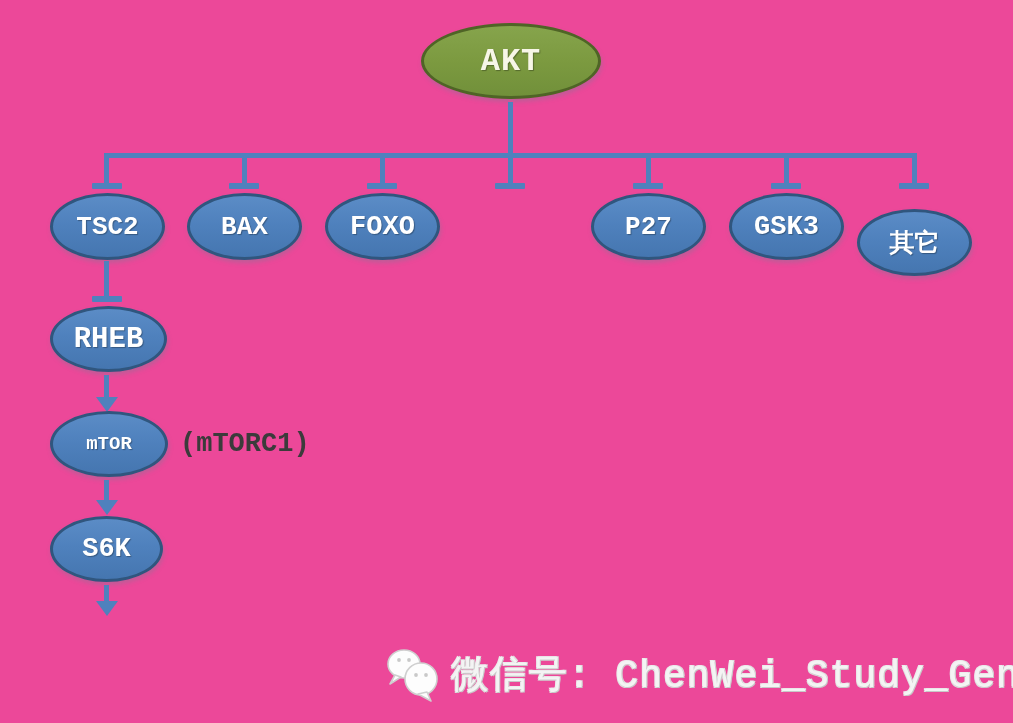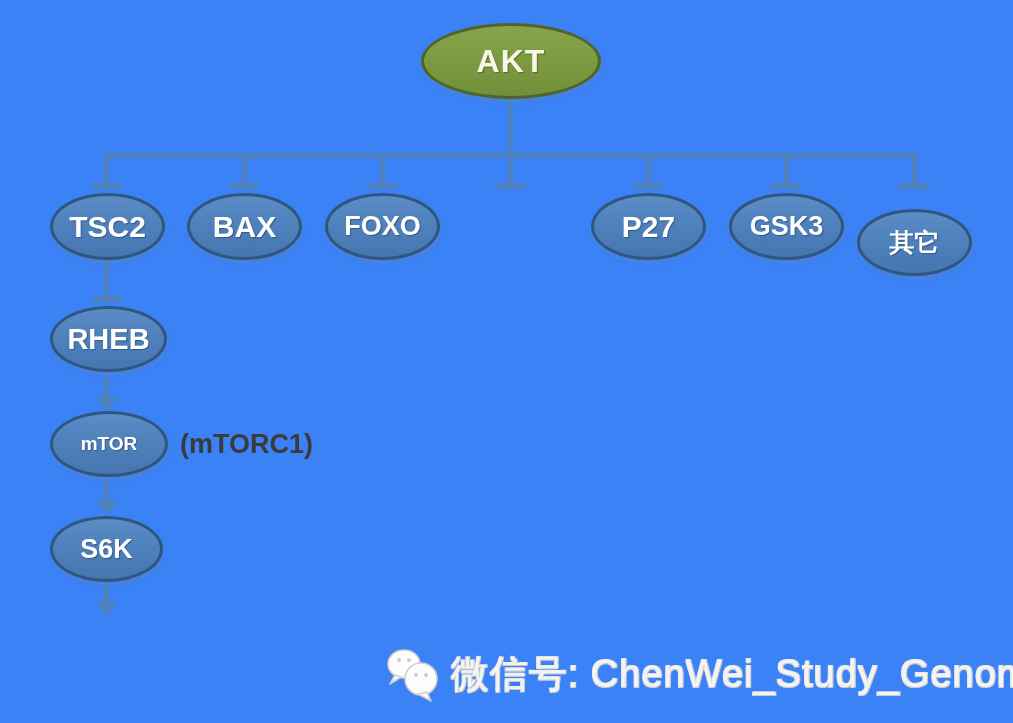--- a/index.html
+++ b/index.html
@@ -1,22 +1,22 @@
 <!DOCTYPE html>
 <html><head>
 <meta charset="utf-8">
 <style>
   html, body { margin: 0; padding: 0; background: #ffffff; }
   .canvas {
     position: relative;
     width: 1013px;
     height: 723px;
-    background: #3b82f6;
+    background: #ec4899;
     overflow: hidden;
-    font-family: Liberation Sans, sans-serif;
+    font-family: Liberation Mono, monospace;
   }
   .node {
     position: absolute;
     border-radius: 50%;
     display: flex;
     align-items: center;
     justify-content: center;
     text-align: center;
     color: #ffffff;
     font-weight: bold;
@@ -27,21 +27,21 @@
   .blue {
     background: linear-gradient(180deg, #5b8cc6 0%, #4f81bd 45%, #4576b0 100%);
     border: 3px solid #30567e;
   }
   .green {
     background: linear-gradient(180deg, #86a44c 0%, #7c9a40 50%, #71903a 100%);
     border: 3px solid #4f6426;
     color: #f7f6e7;
   }
   .fs-root  { font-size: 32px; letter-spacing: 1px; }
-  .fs-big   { font-size: 30px; }
+  .fs-big   { font-size: 26px; }
   .fs-med   { font-size: 29px; }
   .fs-small { font-size: 27px; }
   .fs-cjk   { font-size: 25px; }
   .fs-mtor  { font-size: 19px; align-items: center; }
   .fs-s6k   { font-size: 27px; }
   .fs-ribo  { font-size: 20px; line-height: 25px; }
   .vline, .hline, .tbar { position: absolute; background: #4f81bd; }
   .vline { width: 5px; }
   .hline { height: 5px; border-radius: 2px; }
   .tbar  { width: 30px; height: 6px; border-radius: 1px; }

